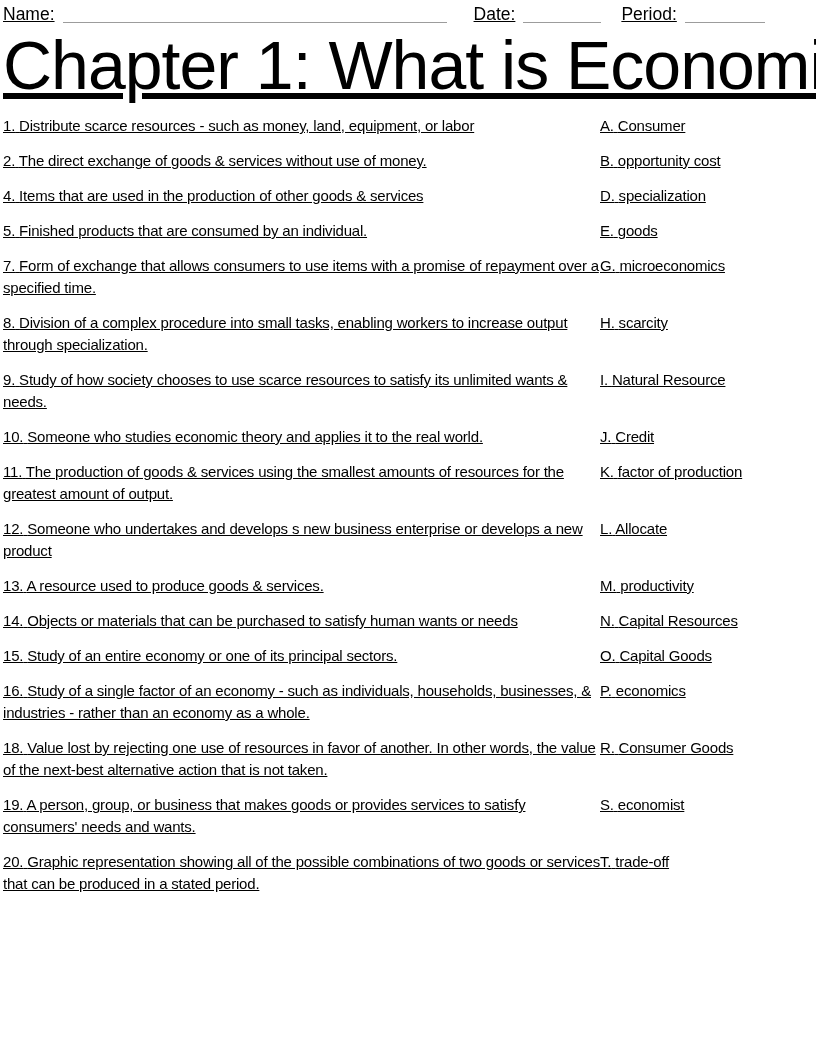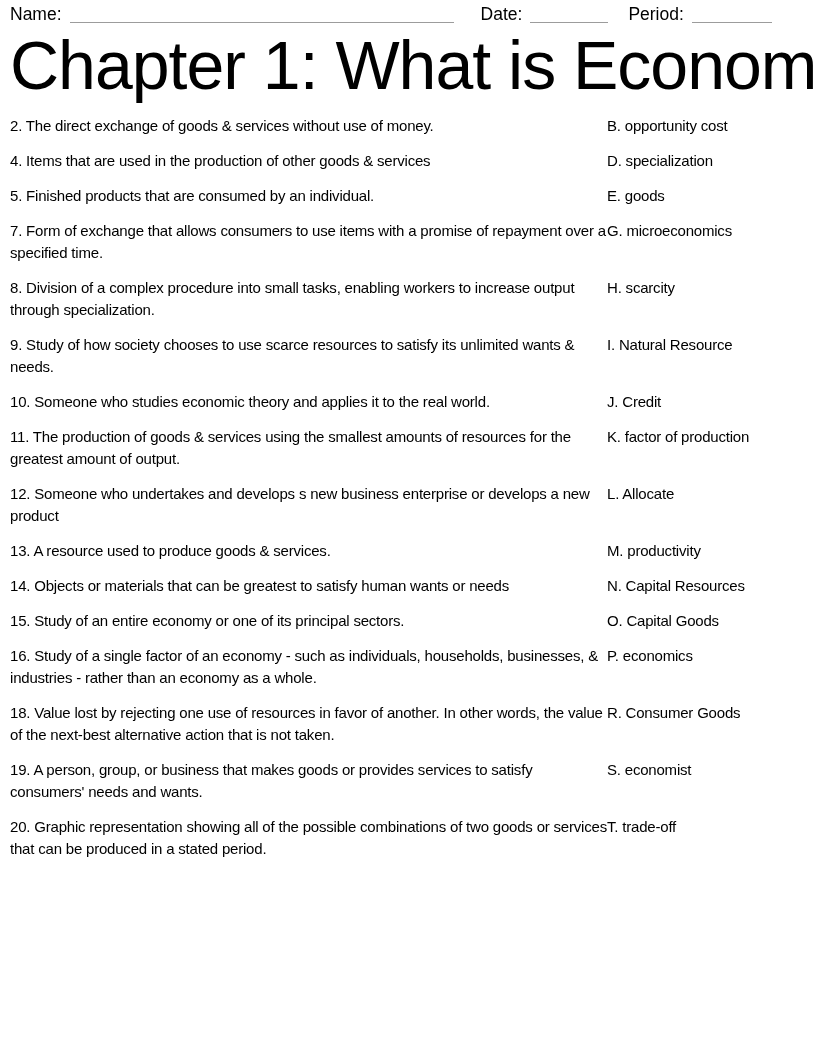--- a/index.html
+++ b/index.html
@@ -5,21 +5,21 @@
   html, body { margin: 0; padding: 0; }
   body {
     width: 816px;
     height: 1056px;
     background: #ffffff;
     color: #000000;
     font-family: "Liberation Sans", "DejaVu Sans", sans-serif;
     overflow: hidden;
     position: relative;
   }
-  .page { padding: 3px 0 0 10px; }
+  .page { padding: 3px 0 0 3px; text-decoration: underline; }
 
   
   .header-row {
     display: flex;
     align-items: flex-end;
     height: 22px;
     padding-right: 41px;
   }
   .header-label {
     font-size: 17.5px;
@@ -81,20 +81,24 @@
     <span class="header-label">Date:</span>
     <span class="blank-line blank-date"></span>
     <span class="header-label">Period:</span>
     <span class="blank-line blank-period"></span>
   </div>
 
   <h1 class="title">Chapter 1: What is Economics</h1>
 
   <div class="matching-list">
       <div class="match-row">
+    <p class="question"><span>1.</span> <span>Distribute scarce resources - such as money, land, equipment, or labor</span></p>
+    <p class="answer"><span>A.</span> <span>Consumer</span></p>
+  </div>
+      <div class="match-row">
     <p class="question"><span>2.</span> <span>The direct exchange of goods &amp; services without use of money.</span></p>
     <p class="answer"><span>B.</span> <span>opportunity cost</span></p>
   </div>
       <div class="match-row">
     <p class="question"><span>4.</span> <span>Items that are used in the production of other goods &amp; services</span></p>
     <p class="answer"><span>D.</span> <span>specialization</span></p>
   </div>
       <div class="match-row">
     <p class="question"><span>5.</span> <span>Finished products that are consumed by an individual.</span></p>
     <p class="answer"><span>E.</span> <span>goods</span></p>
@@ -121,21 +125,21 @@
   </div>
       <div class="match-row">
     <p class="question"><span>12.</span> <span>Someone who undertakes and develops s new business enterprise or develops a new product</span></p>
     <p class="answer"><span>L.</span> <span>Allocate</span></p>
   </div>
       <div class="match-row">
     <p class="question"><span>13.</span> <span>A resource used to produce goods &amp; services.</span></p>
     <p class="answer"><span>M.</span> <span>productivity</span></p>
   </div>
       <div class="match-row">
-    <p class="question"><span>14.</span> <span>Objects or materials that can be greatest to satisfy human wants or needs</span></p>
+    <p class="question"><span>14.</span> <span>Objects or materials that can be purchased to satisfy human wants or needs</span></p>
     <p class="answer"><span>N.</span> <span>Capital Resources</span></p>
   </div>
       <div class="match-row">
     <p class="question"><span>15.</span> <span>Study of an entire economy or one of its principal sectors.</span></p>
     <p class="answer"><span>O.</span> <span>Capital Goods</span></p>
   </div>
       <div class="match-row">
     <p class="question"><span>16.</span> <span>Study of a single factor of an economy - such as individuals, households, businesses, &amp; industries - rather than an economy as a whole.</span></p>
     <p class="answer"><span>P.</span> <span>economics</span></p>
   </div>

